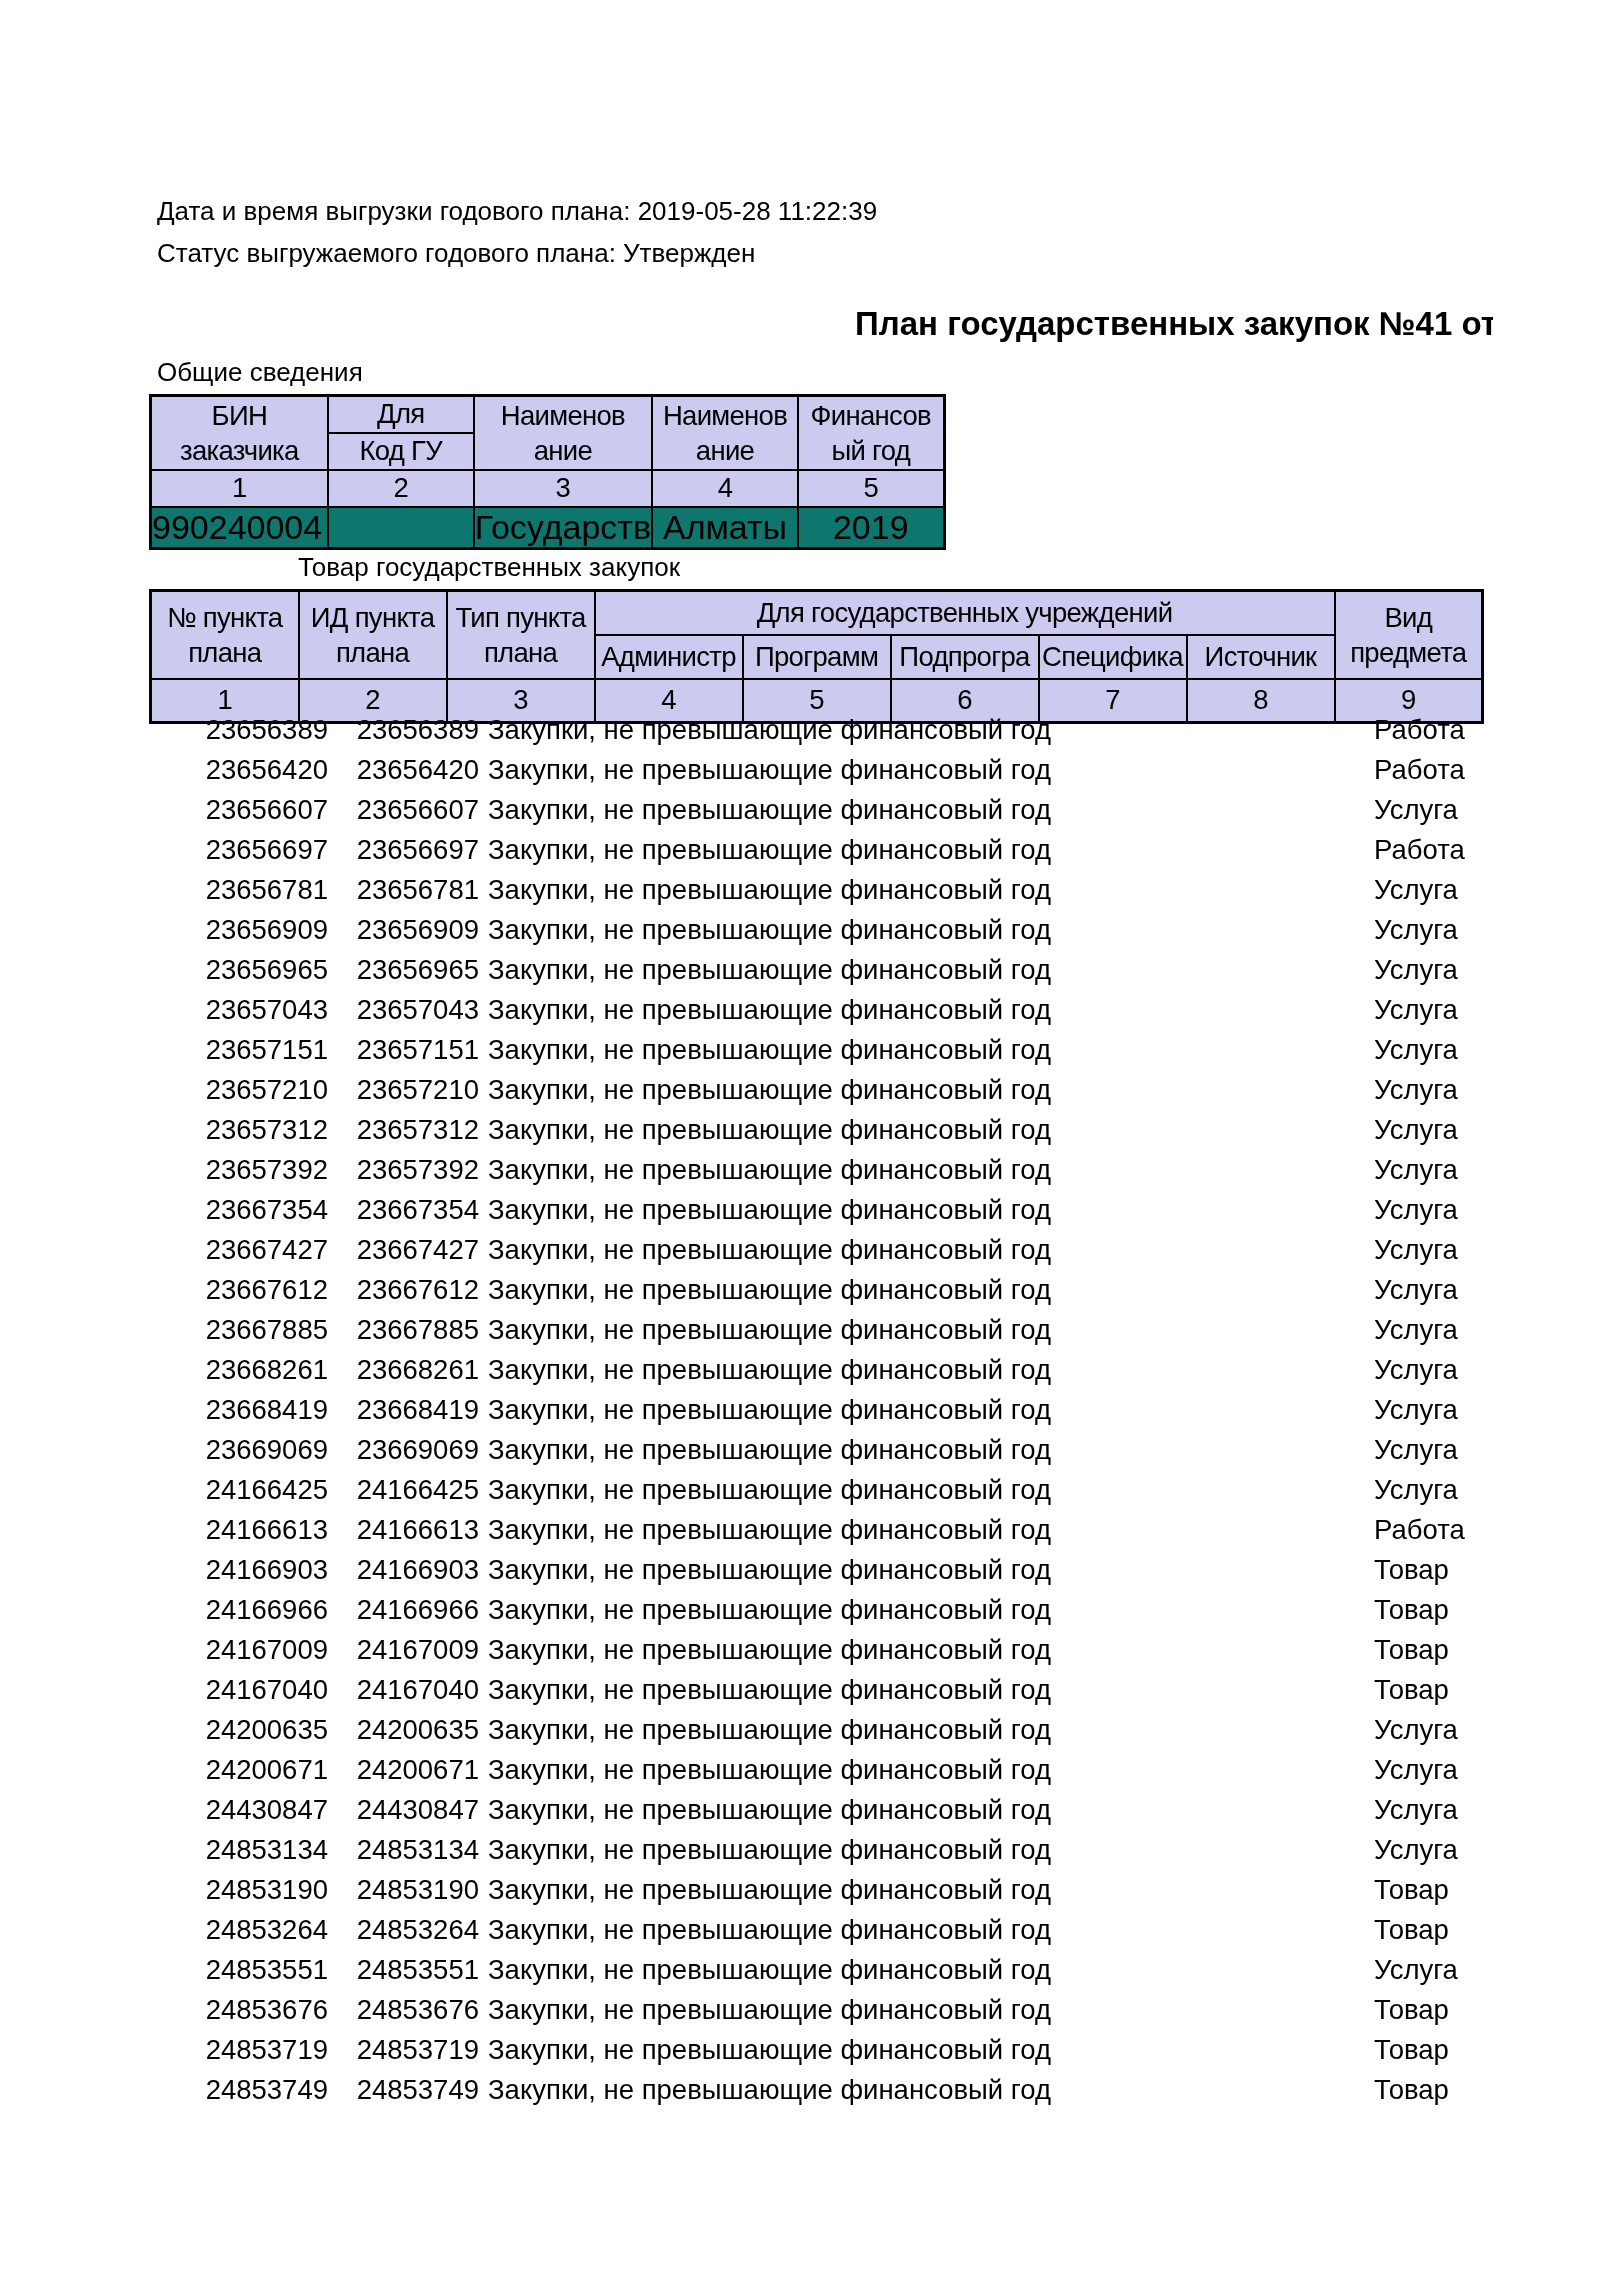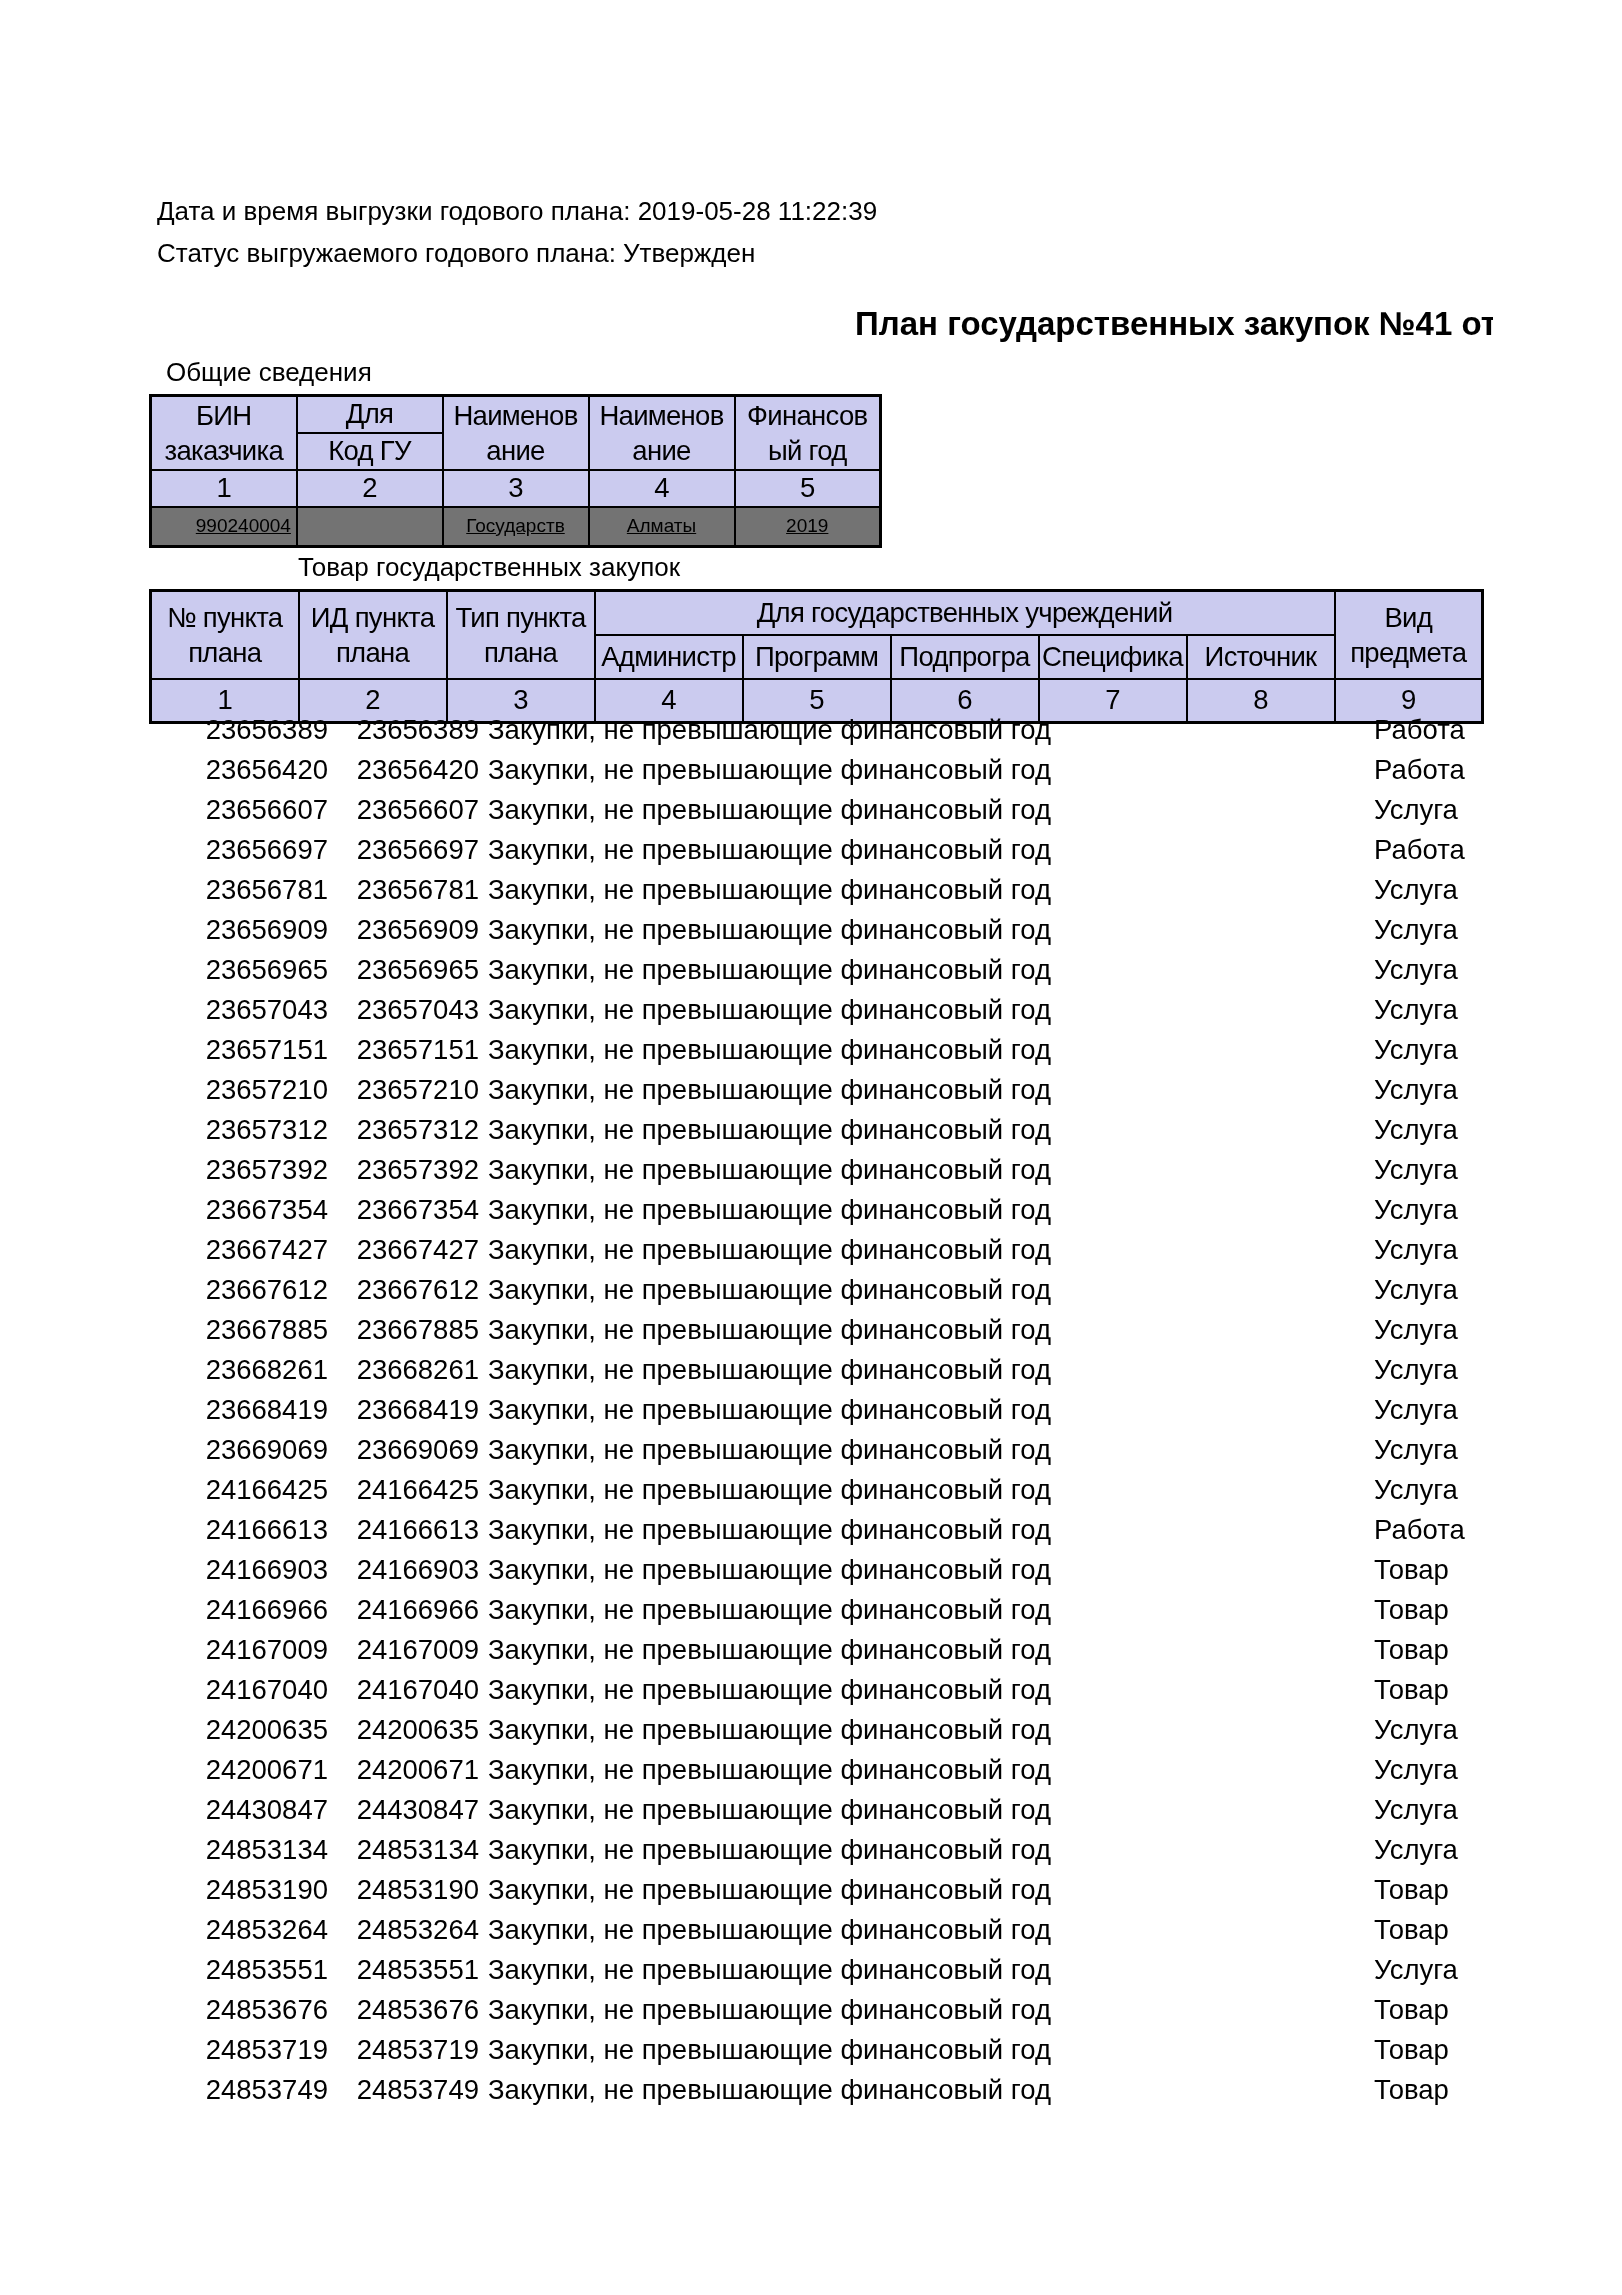--- a/index.html
+++ b/index.html
@@ -11,21 +11,21 @@
   }
   .abs { position:absolute; }
   .meta-line { left:157px; font-size:26px; white-space:nowrap; }
   .date-line { top:196px;text-align:right; }
   .status-line { top:238px; }
   .doc-title {
     left:855px; top:305px; width:638px; overflow:hidden;
     font-size:33px; font-weight:bold; white-space:nowrap;
   }
   .caption { font-size:26px; white-space:nowrap; }
-  .caption-general { left:166px; top:357px; }
+  .caption-general { left:157px; top:357px; }
   .caption-plan { left:298px; top:552px; }
 
   table.grid {
     border-collapse:collapse; table-layout:fixed;
     border:3.9px solid #000;
   }
   table.grid td {
     border:2px solid #000; text-align:center; vertical-align:middle;
     overflow:hidden; padding:0;
   }
@@ -33,21 +33,21 @@
   .t1 col { width:146px; }
   .t2 { left:149px; top:589px; }
   .t2 col { width:148px; }
   tr.hr { height:37px; }
   tr.hr2 { height:44px; }
   td.hdr {
     background:var(--hdr); font-weight:normal; font-size:27.5px;
     letter-spacing:-0.7px; white-space:nowrap;
   }
   td.hdr .ln { line-height:35px; }
-  td.dcell { background:#737373; font-size:19px; height:37px; white-space:nowrap;text-decoration:underline; }
+  td.dcell { background:#0f766e; font-size:34px; height:37px; white-space:nowrap; }
   .t1 tr.datarow td:first-child { text-align:right; padding-right:4.6px; }
 
   .rows { left:0; top:710px; width:1545px;padding-left:36px; }
   .prow { position:relative; height:40px; }
   .rc {
     position:absolute; top:0; line-height:40px; font-size:27.5px;
     white-space:nowrap;
   }
   .rc1 { left:149px; width:143px; text-align:right; }
   .rc2 { left:300px; width:143px; text-align:right; }

